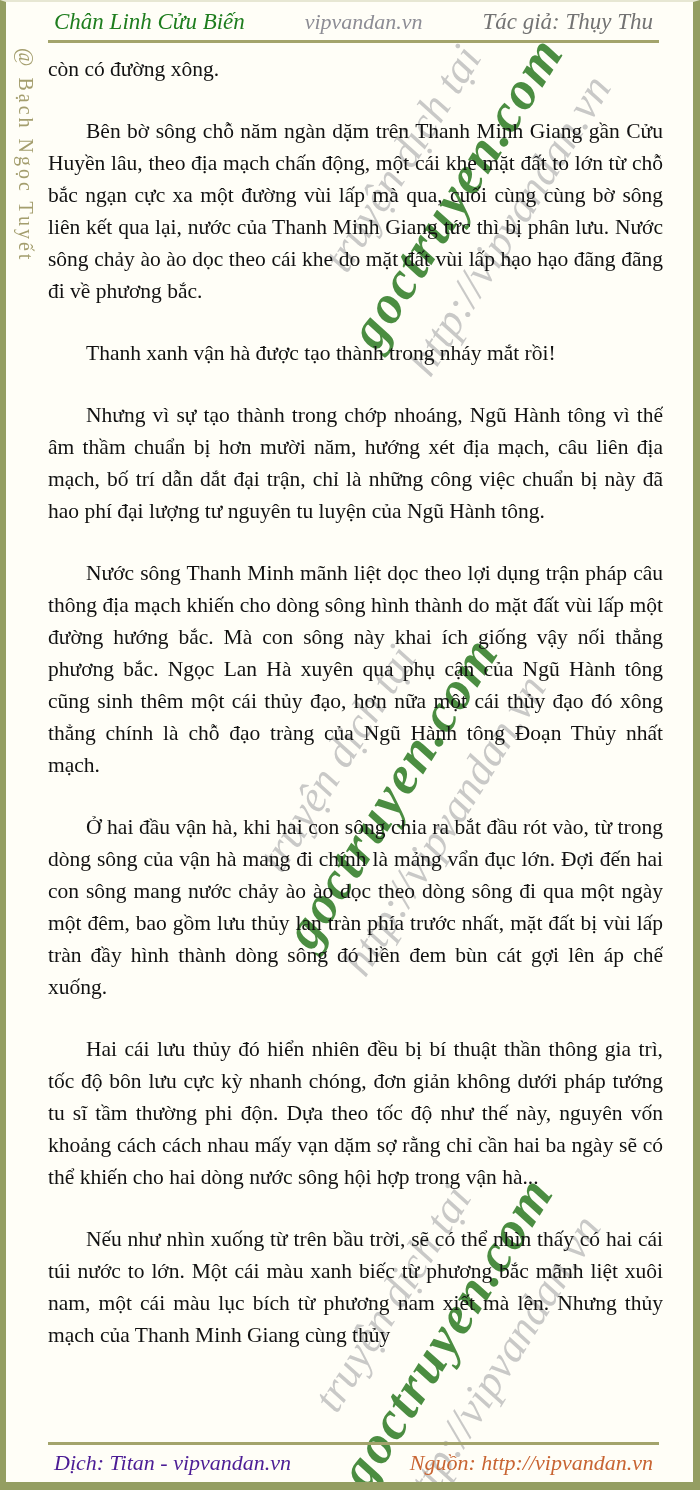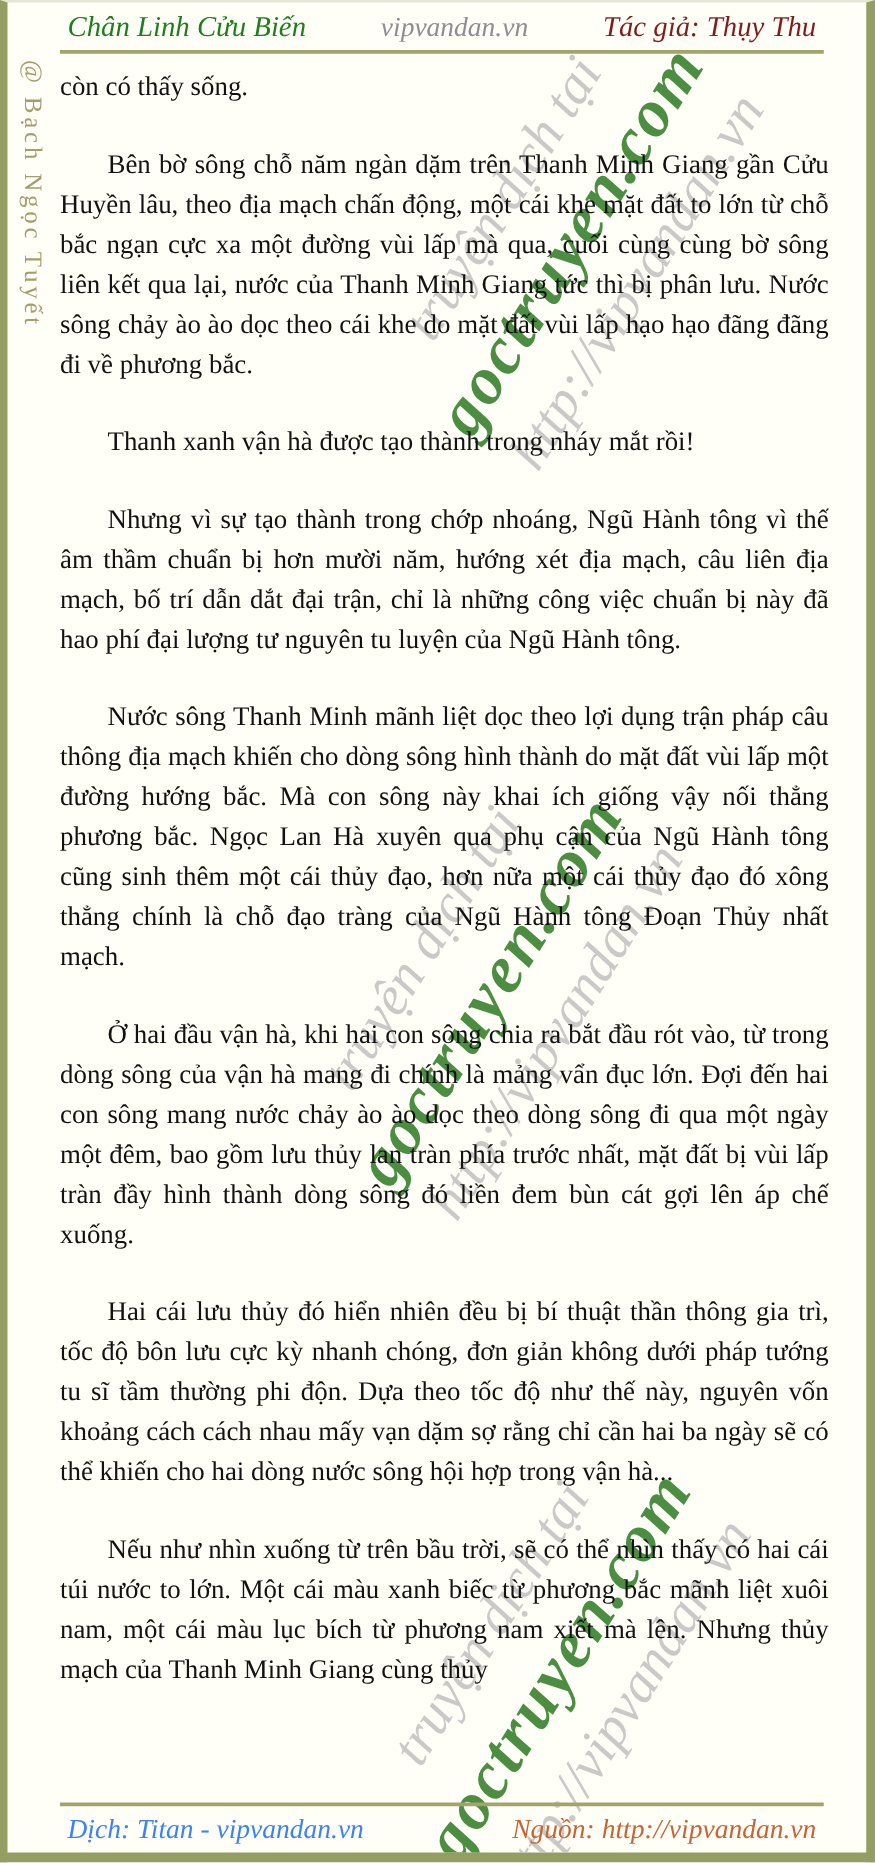--- a/index.html
+++ b/index.html
@@ -23,21 +23,21 @@
   
   .frame{position:relative;z-index:1;height:100%;display:flex;flex-direction:column;box-sizing:border-box;}
   .topbar{
     display:flex;justify-content:space-between;align-items:baseline;
     margin:5px 34px 0 42px;padding:2px 6px 5px 6px;
     border-bottom:3px solid #a3a46c;
     font-style:italic;white-space:nowrap;
   }
   .t-title{color:#1e7d1e;font-size:23px;}
   .t-site{color:#8d8d95;font-size:22px;}
-  .t-author{color:#7f1d1d;font-size:23px;}
+  .t-author{color:#737373;font-size:23px;}
   .side-label{
     position:absolute;left:8px;top:46px;
     writing-mode:vertical-rl;
     font-size:20px;letter-spacing:3px;
     color:#a49e6e;
   }
   main{
     flex:1;overflow:hidden;
     margin:10px 30px 0 42px;
     font-size:21.5px;line-height:32px;
@@ -45,21 +45,21 @@
   }
   main p{margin:0 0 30px;text-indent:38px;}
   main p.continuation{text-indent:0;}
   .bottombar{
     margin:0 34px 6px 42px;
     border-top:3px solid #a3a46c;
     padding:5px 6px 0 6px;
     display:flex;justify-content:space-between;align-items:baseline;
     font-style:italic;font-size:22px;white-space:nowrap;
   }
-  .f-trans{color:#3b82f6;text-decoration:none;}
+  .f-trans{color:#4c1d95;text-decoration:none;}
   .f-source{color:#c86432;text-decoration:none;}
 </style>
 </head>
 <body>
 
 <div class="page">
 
   <div class="watermark-layer">
     <div class="wm-group" style="left:450px;top:190px;">
       <div class="wm-gray">truyện dịch tại</div>
@@ -80,21 +80,21 @@
 
   <div class="frame">
 
     <header class="topbar">
       <span class="t-title">Chân Linh Cửu Biến</span>
       <span class="t-site">vipvandan.vn</span>
       <span class="t-author">Tác giả: Thụy Thu</span>
     </header>
 
     <main>
-        <p class="continuation">còn có thấy sống.</p>
+        <p class="continuation">còn có đường xông.</p>
         <p>Bên bờ sông chỗ năm ngàn dặm trên Thanh Minh Giang gần Cửu Huyền lâu, theo địa mạch chấn động, một cái khe mặt đất to lớn từ chỗ bắc ngạn cực xa một đường vùi lấp mà qua, cuối cùng cùng bờ sông liên kết qua lại, nước của Thanh Minh Giang tức thì bị phân lưu. Nước sông chảy ào ào dọc theo cái khe do mặt đất vùi lấp hạo hạo đãng đãng đi về phương bắc.</p>
         <p>Thanh xanh vận hà được tạo thành trong nháy mắt rồi!</p>
         <p>Nhưng vì sự tạo thành trong chớp nhoáng, Ngũ Hành tông vì thế âm thầm chuẩn bị hơn mười năm, hướng xét địa mạch, câu liên địa mạch, bố trí dẫn dắt đại trận, chỉ là những công việc chuẩn bị này đã hao phí đại lượng tư nguyên tu luyện của Ngũ Hành tông.</p>
         <p>Nước sông Thanh Minh mãnh liệt dọc theo lợi dụng trận pháp câu thông địa mạch khiến cho dòng sông hình thành do mặt đất vùi lấp một đường hướng bắc. Mà con sông này khai ích giống vậy nối thẳng phương bắc. Ngọc Lan Hà xuyên qua phụ cận của Ngũ Hành tông cũng sinh thêm một cái thủy đạo, hơn nữa một cái thủy đạo đó xông thẳng chính là chỗ đạo tràng của Ngũ Hành tông Đoạn Thủy nhất mạch.</p>
         <p>Ở hai đầu vận hà, khi hai con sông chia ra bắt đầu rót vào, từ trong dòng sông của vận hà mang đi chính là mảng vẩn đục lớn. Đợi đến hai con sông mang nước chảy ào ào dọc theo dòng sông đi qua một ngày một đêm, bao gồm lưu thủy lan tràn phía trước nhất, mặt đất bị vùi lấp tràn đầy hình thành dòng sông đó liền đem bùn cát gợi lên áp chế xuống.</p>
         <p>Hai cái lưu thủy đó hiển nhiên đều bị bí thuật thần thông gia trì, tốc độ bôn lưu cực kỳ nhanh chóng, đơn giản không dưới pháp tướng tu sĩ tầm thường phi độn. Dựa theo tốc độ như thế này, nguyên vốn khoảng cách cách nhau mấy vạn dặm sợ rằng chỉ cần hai ba ngày sẽ có thể khiến cho hai dòng nước sông hội hợp trong vận hà...</p>
         <p>Nếu như nhìn xuống từ trên bầu trời, sẽ có thể nhìn thấy có hai cái túi nước to lớn. Một cái màu xanh biếc từ phương bắc mãnh liệt xuôi nam, một cái màu lục bích từ phương nam xiết mà lên. Nhưng thủy mạch của Thanh Minh Giang cùng thủy</p>
       </main>
 
     <footer class="bottombar">

